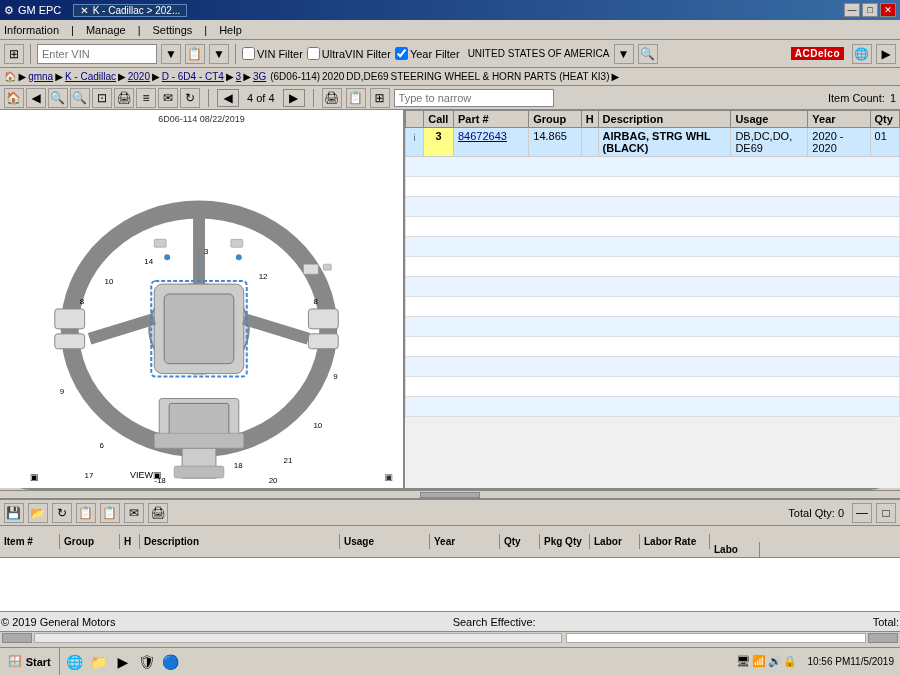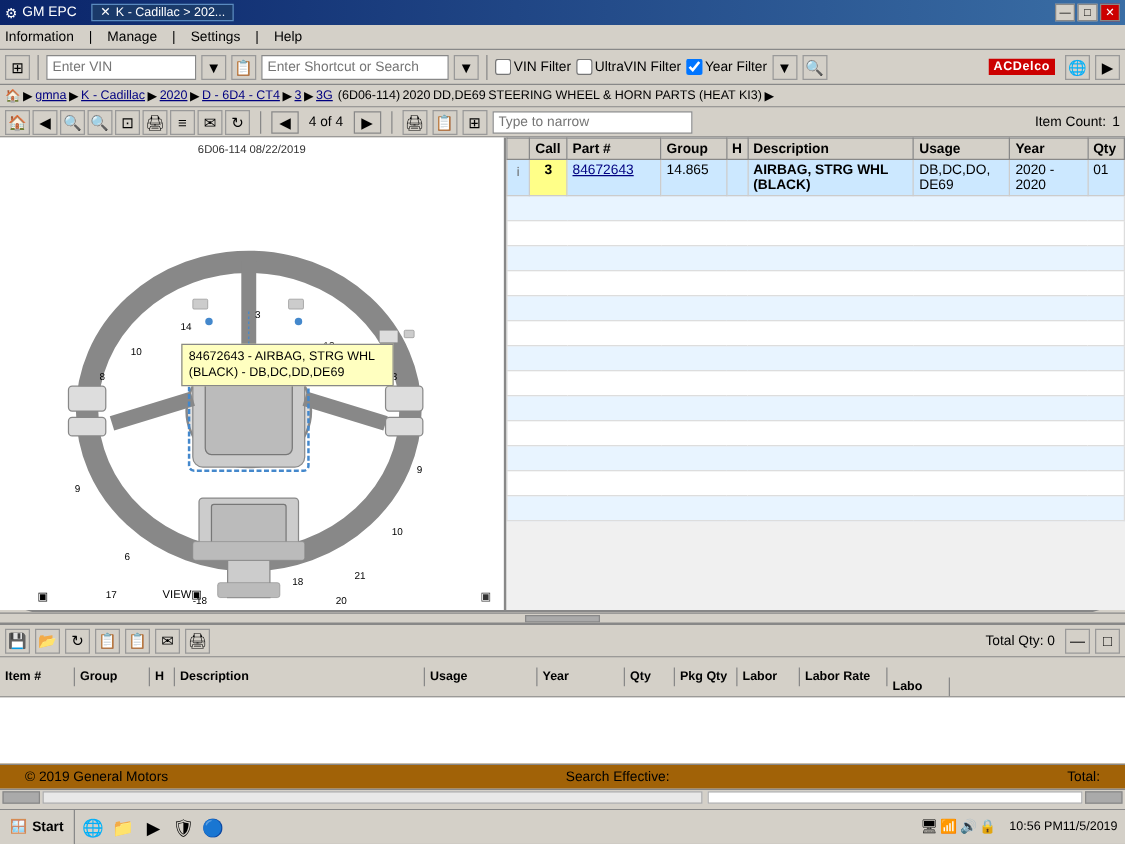--- a/index.html
+++ b/index.html
@@ -230,25 +230,25 @@
       background: #d4d0c8;
       border-bottom: 1px solid #888;
       font-size: 10px;
       font-weight: bold;
       align-items: center;
     }
     .cart-col { border-right: 1px solid #888; padding: 2px 4px; white-space: nowrap; overflow: hidden; }
     #cart-rows { flex: 1; background: white; }
     #cart-footer {
       height: 20px;
-      background: #a16207;
+      background: #e5e5e5;
       border-top: 1px solid #888;
       display: flex;
       align-items: center;
-      padding: 0 20px;
+      padding: 0 1px;
       font-size: 11px;
       justify-content: space-between;
     }
 
     
     #statusbar {
       position: fixed;
       bottom: 0;
       left: 0;
       width: 900px;
@@ -310,35 +310,35 @@
   <span>|</span>
   <span>Help</span>
 </div>
 
 <div id="toolbar">
   <div class="tb-icon">⊞</div>
   <div class="tb-sep"></div>
   <input class="tb-input" style="width: 120px;" placeholder="Enter VIN">
   <div class="tb-icon">▼</div>
   <div class="tb-icon">📋</div>
-  <input class="tb-input" style="width: 150px;" placeholder="Enter Shortcut or Search">
   <div class="tb-icon">▼</div>
   <div class="tb-sep"></div>
   <label class="checkbox-label">
     <input type="checkbox" style=""> 
       <span>VIN Filter</span>
   </label>
   <label class="checkbox-label">
     <input type="checkbox" style=""> 
       <span>UltraVIN Filter</span>
   </label>
   <label class="checkbox-label">
     <input type="checkbox" checked="" style=""> 
       <span>Year Filter</span>
   </label>
+  <span style="margin-left:4px; font-size:10px;">UNITED STATES OF AMERICA</span>
   <div class="tb-icon">▼</div>
   <div class="tb-icon">🔍</div>
   <span class="acdelco-logo">ACDelco</span>
   <div class="tb-icon" style="margin-left:4px;">🌐</div>
   <div class="tb-icon">▶</div>
 </div>
 
 <div id="breadcrumb">
   <span>🏠</span>
   <span>▶</span>
@@ -444,23 +444,20 @@
       <rect x="232" y="130" width="12" height="8" rx="1" fill="#ccc" stroke="#888" stroke-width="0.5"></rect>
 
       <rect x="305" y="155" width="15" height="10" rx="1" fill="#ddd" stroke="#888" stroke-width="0.5"></rect>
       <rect x="325" y="155" width="8" height="6" rx="1" fill="#ccc" stroke="#888" stroke-width="0.5"></rect>
 
       <rect x="155" y="325" width="90" height="15" rx="2" fill="#bbb" stroke="#888" stroke-width="0.5"></rect>
       <rect x="175" y="358" width="50" height="12" rx="2" fill="#bbb" stroke="#888" stroke-width="0.5"></rect>
     </svg>
 
     
-    <div class="tooltip-box">
-      <span>84672643 - AIRBAG, STRG WHL (BLACK) - DB,DC,DD,DE69</span>
-    </div>
 
     
     <div id="view-label">VIEW▣</div>
     <div id="page-icon">▣</div>
     <div id="corner-icon">▣</div>
   </div>
 
   <div id="parts-panel">
     <table id="parts-table">
       <thead>

